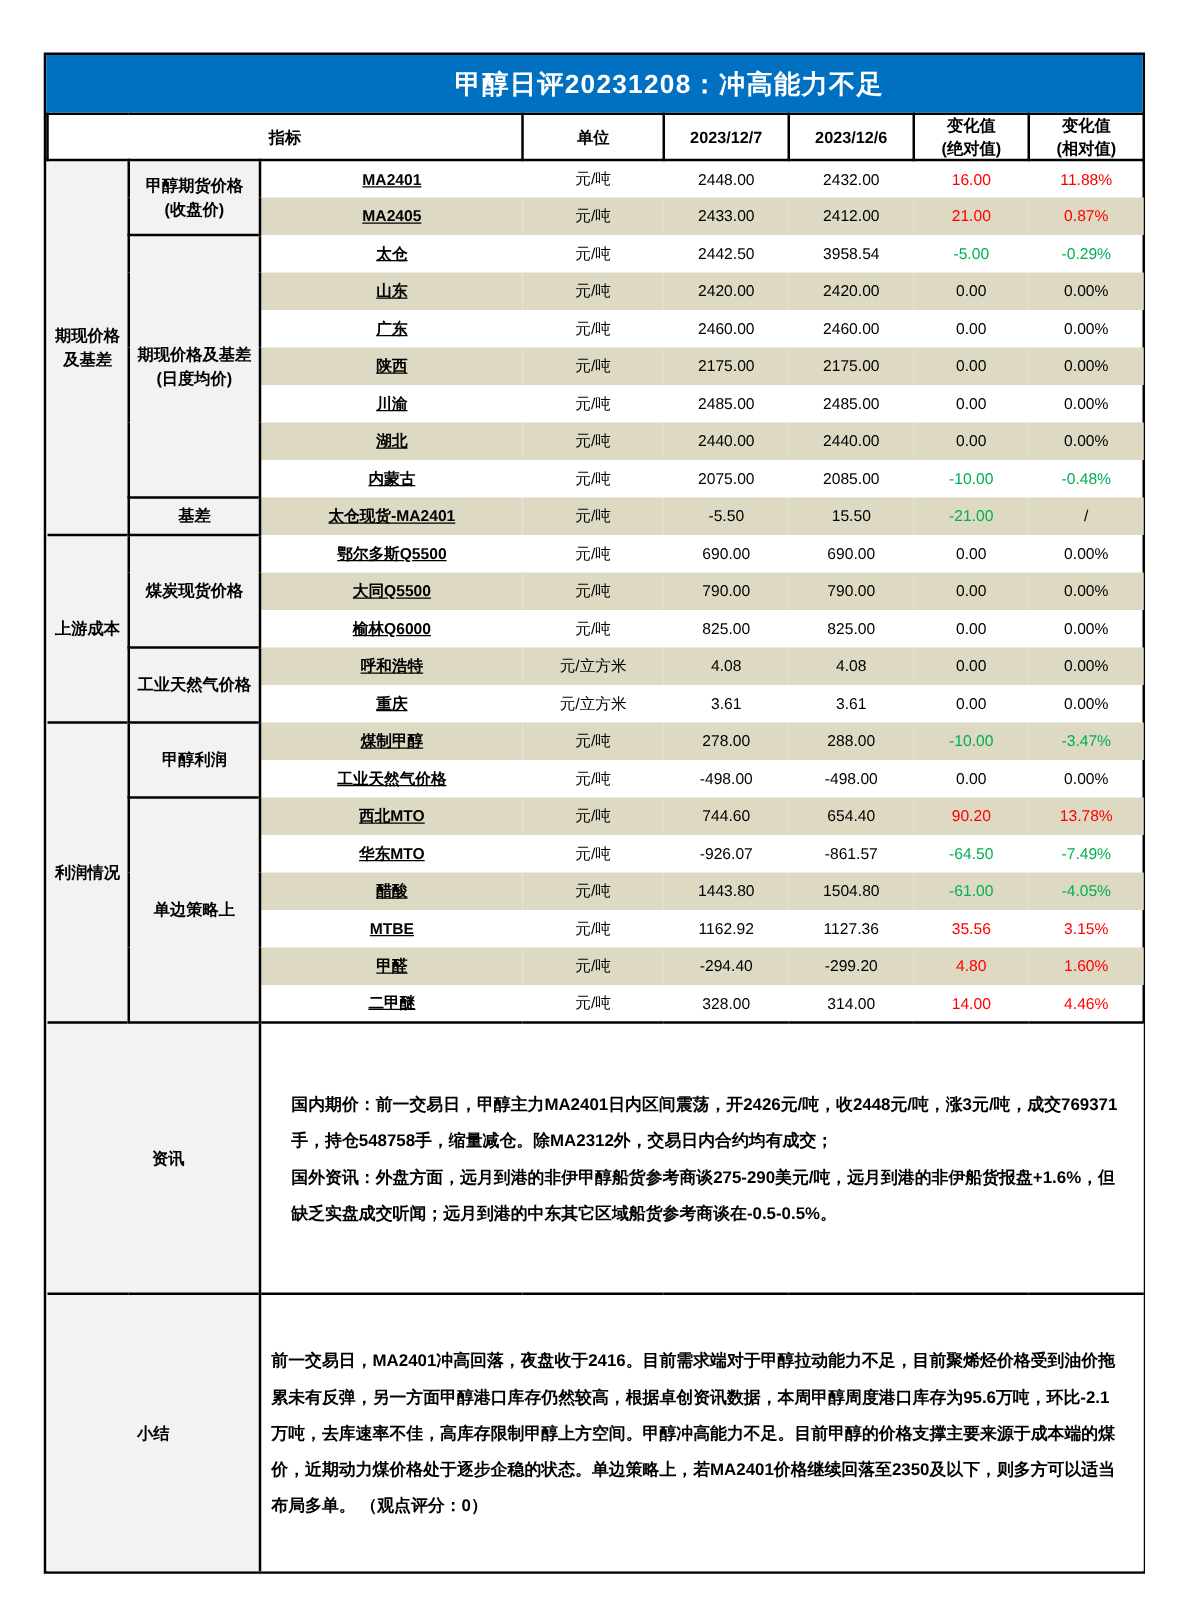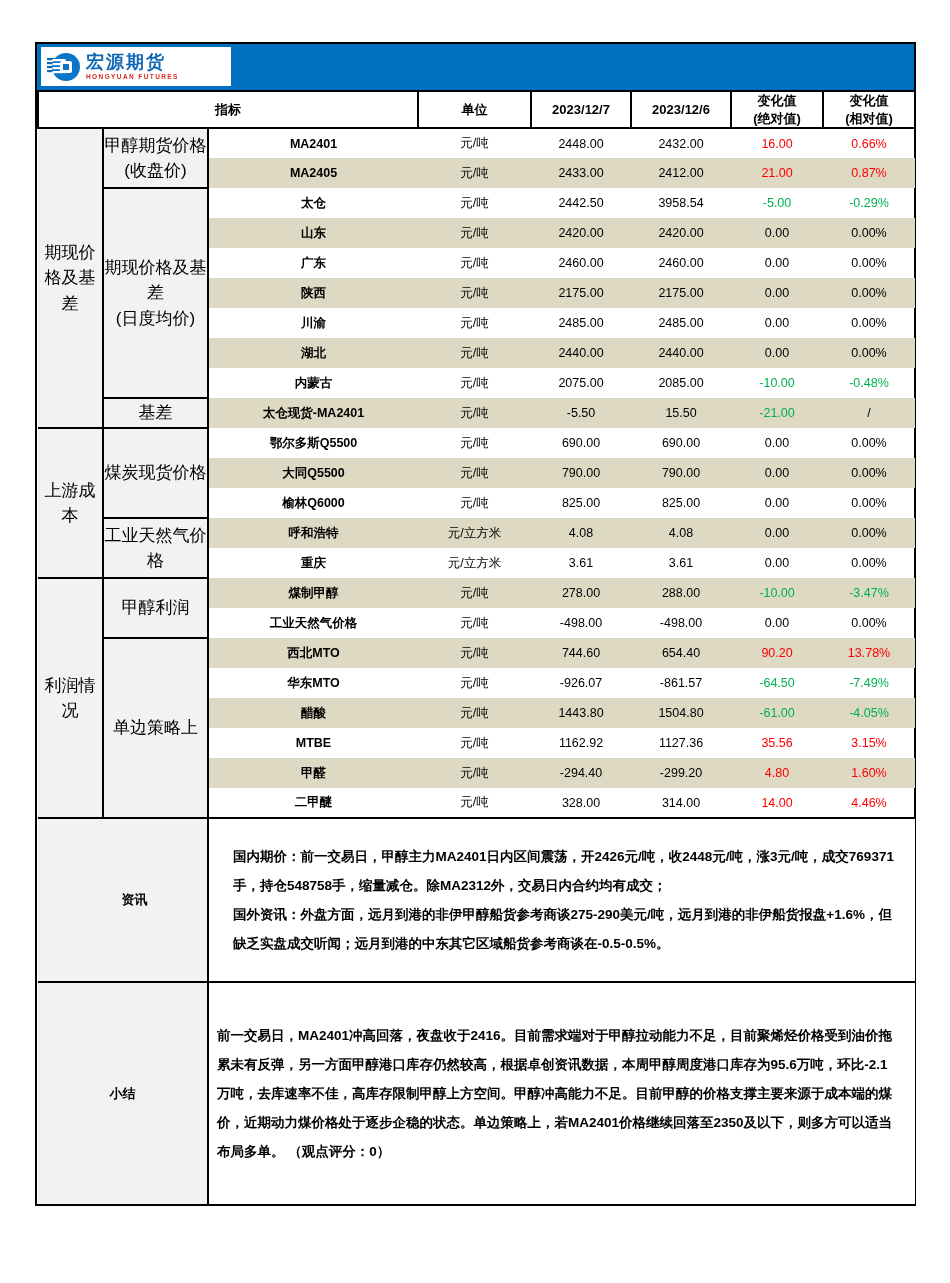--- a/index.html
+++ b/index.html
@@ -21,58 +21,40 @@
   .report-title{color:#fff;font-size:21px;font-weight:bold;letter-spacing:1px;padding-left:120px;}
 
   
   table{border-collapse:collapse;table-layout:fixed;width:100%;}
   col.c1{width:65px}col.c2{width:105px}col.c3{width:210px}col.c4{width:113px}
   col.c5{width:100px}col.c6{width:100px}col.c7{width:92px}col.c8{width:92px}
   thead th{border:2px solid #000;background:#fff;height:37px;font-size:13px;font-weight:bold;
            text-align:center;vertical-align:middle;padding:0;line-height:1.35;}
   td{height:30px;text-align:center;vertical-align:middle;font-size:12.5px;padding:0;color:#000;}
   tr.stripe td.dc{background:var(--stripe);}
-  td.grp,td.sub{background:var(--label-bg);font-weight:normal;border-right:2px solid #000;
-                border-top:2px solid #000;white-space:pre-line;line-height:1.5;font-size:17px;}
-  td.name{font-weight:bold;}
+  td.grp,td.sub{background:var(--label-bg);font-weight:bold;border-right:2px solid #000;
+                border-top:2px solid #000;white-space:pre-line;line-height:1.5;font-size:13px;}
+  td.name{font-weight:bold;text-decoration:underline;}
   td.pos{color:var(--pos);} td.neg{color:var(--neg);}
 
   
   td.block-label{background:var(--label-bg);font-weight:bold;font-size:13px;
                  border-top:2px solid #000;border-right:2px solid #000;margin-top:23px;}
   td.block-text{border-top:2px solid #000;text-align:left;vertical-align:middle;
                 padding:8px 14px 8px 8px;font-size:13.5px;font-weight:bold;line-height:29px;background:#fff;}
-  tr.info-row td{height:164px;padding-left:24px;}
+  tr.info-row td{height:217px;padding-left:24px;}
   tr.summary-row td{height:222px;}
 </style>
 </head>
 <body>
 
 <div class="report">
 
   <div class="title-bar">
-    <div class="logo-box">
-      <svg class="logo-icon" viewBox="0 0 34 32">
-        <rect x="0" y="7" width="10" height="2.2" fill="#1069b4"></rect>
-        <rect x="0" y="11" width="10" height="2.2" fill="#1069b4"></rect>
-        <rect x="0" y="15" width="10" height="2.2" fill="#1069b4"></rect>
-        <rect x="0" y="19" width="10" height="2.2" fill="#1069b4"></rect>
-        <circle cx="19" cy="16" r="14" fill="#0b76c8"></circle>
-        <rect x="5.5" y="8" width="13" height="2.2" fill="#ffffff"></rect>
-        <rect x="5.5" y="12" width="13" height="2.2" fill="#ffffff"></rect>
-        <rect x="5.5" y="16" width="13" height="2.2" fill="#ffffff"></rect>
-        <rect x="5.5" y="20" width="13" height="2.2" fill="#ffffff"></rect>
-        <rect x="13" y="10" width="12" height="12" rx="2" fill="#ffffff"></rect>
-        <rect x="16" y="13" width="6" height="6" fill="#0b76c8"></rect>
-      </svg>
-      <div class="brand-text">
-        <span class="brand-cn">宏源期货</span>
-        <span class="brand-en">HONGYUAN FUTURES</span>
-      </div>
-    </div>
+    <div class="report-title">甲醇日评20231208：冲高能力不足</div>
   </div>
 
   <table>
     <colgroup>
       <col class="c1">
         <col class="c2">
         <col class="c3">
         <col class="c4">
       <col class="c5">
         <col class="c6">
@@ -98,21 +80,21 @@
     <tbody>
         <tr>
           <td rowspan="10" class="grp">期现价格及基差</td>
           <td rowspan="2" class="sub">甲醇期货价格
 (收盘价)</td>
           <td class="dc name">MA2401</td>
           <td class="dc ">元/吨</td>
           <td class="dc ">2448.00</td>
           <td class="dc ">2432.00</td>
           <td class="dc pos">16.00</td>
-          <td class="dc pos">0.66%</td>
+          <td class="dc pos">11.88%</td>
         </tr>
         <tr class="stripe">
           <td class="dc name">MA2405</td>
           <td class="dc ">元/吨</td>
           <td class="dc ">2433.00</td>
           <td class="dc ">2412.00</td>
           <td class="dc pos">21.00</td>
           <td class="dc pos">0.87%</td>
         </tr>
         <tr>

